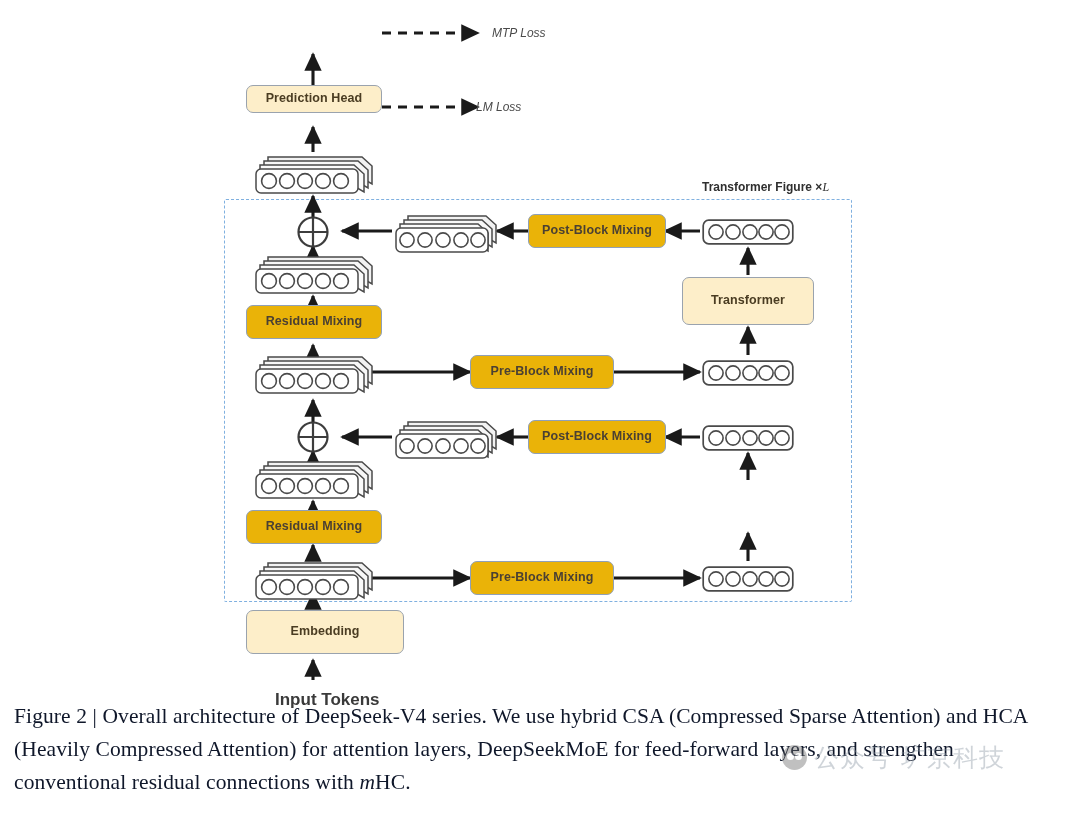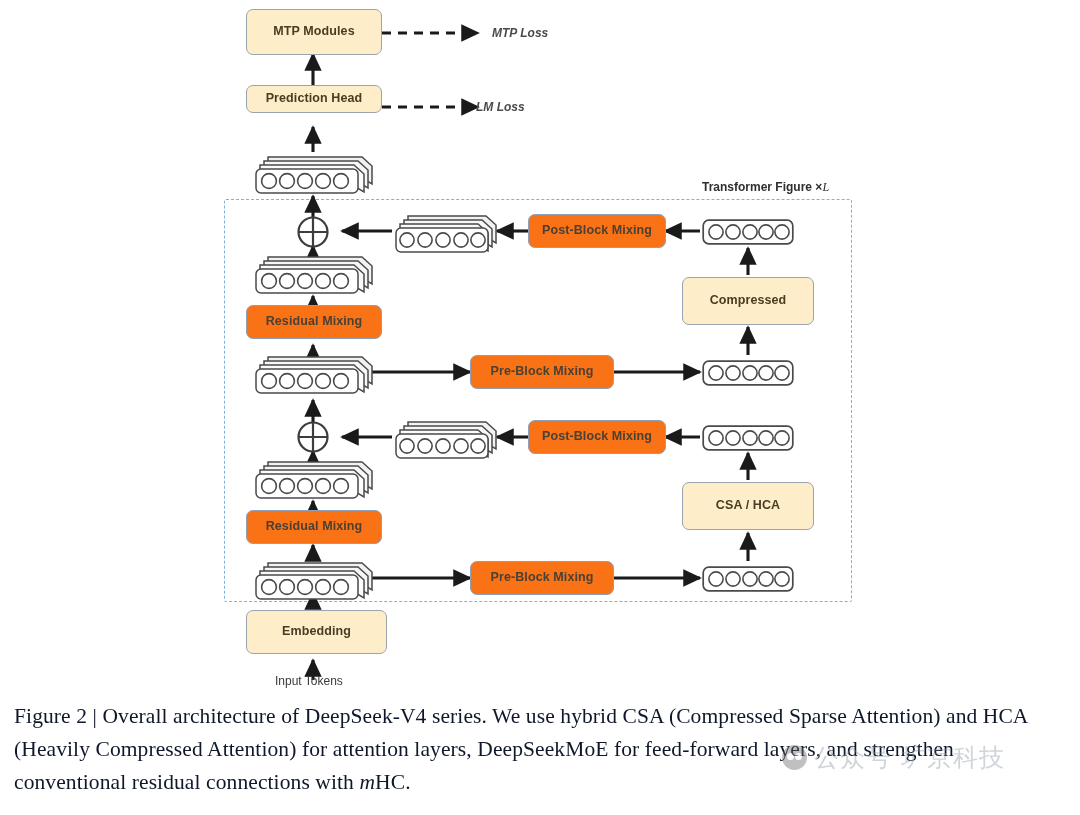--- a/index.html
+++ b/index.html
@@ -12,38 +12,38 @@
 
   
   .node{position:absolute;box-sizing:border-box;display:flex;
         align-items:center;justify-content:center;text-align:center;}
 
   
   .box{border-radius:7px;border:1.3px solid #8d9db6;
        font-size:12.5px;font-weight:600;letter-spacing:.1px;
        color:#3b3226;line-height:1.1;}
   .box.yellow{background:#fdeec9;border-color:#9aa3ae;color:#4a3c22;}
-  .box.grey{background:#f97316;border-color:#8fa0b8;color:#4a4033;}
+  .box.grey{background:#eab308;border-color:#8fa0b8;color:#4a4033;}
 
   
   .stack{position:absolute;}
   .stack svg{display:block;}
 
   
   .dashblock{position:absolute;border:1.6px dashed #7fb0e0;
              border-radius:2px;background:transparent;}
   .dashlabel{position:absolute;font-size:12px;font-weight:700;
              color:#2f2f2f;white-space:nowrap;}
   .dashlabel i{font-family:"Liberation Serif",serif;font-style:italic;font-weight:400;}
 
   
-  .plainlabel{position:absolute;font-size:12px;font-weight:400;
-              color:#3a3a3a;white-space:nowrap;}
+  .plainlabel{position:absolute;font-size:17px;font-weight:700;
+              color:#3a3a3a;white-space:nowrap;margin-top:16px;}
   .losslabel{position:absolute;font-size:12px;font-style:italic;
-             font-weight:700;color:#4a4a4a;white-space:nowrap;}
+             font-weight:400;color:#4a4a4a;white-space:nowrap;}
 
   
   #wires{position:absolute;left:0;top:0;width:1080px;height:690px;
          pointer-events:none;}
 
   
   #caption{position:absolute;left:14px;top:700px;width:1056px;
            font-family:"Liberation Serif", serif;
            font-size:21.5px;line-height:33px;color:#0f172a;
            letter-spacing:.1px;}
@@ -298,63 +298,57 @@
       <g fill="#ffffff" stroke="#4a4a4a" stroke-width="1.6">
         <circle cx="14" cy="13" r="7.1"></circle>
           <circle cx="31" cy="13" r="7.1"></circle>
         <circle cx="48" cy="13" r="7.1"></circle>
           <circle cx="64" cy="13" r="7.1"></circle>
         <circle cx="80" cy="13" r="7.1"></circle>
       </g>
     </svg>
   </div>
 
-  <div class="node box yellow" style="left:246px;top:9px;width:136px;height:46px;">
-    <span>MTP Modules</span>
-  </div>
 
   <div class="node box yellow" style="left:246px;top:85px;width:136px;height:28px;">
     <span>Prediction Head</span>
   </div>
 
   <div class="node box grey" style="left:246px;top:305px;width:136px;height:34px;">
     <span>Residual Mixing</span>
   </div>
 
   <div class="node box grey" style="left:246px;top:510px;width:136px;height:34px;">
     <span>Residual Mixing</span>
   </div>
 
-  <div class="node box yellow" style="left:246px;top:610px;width:141px;height:44px;align-items:center;">
+  <div class="node box yellow" style="left:246px;top:610px;width:158px;height:44px;align-items:center;">
     <span>Embedding</span>
   </div>
 
   <div class="node box grey" style="left:470px;top:355px;width:144px;height:34px;">
     <span>Pre-Block Mixing</span>
   </div>
 
   <div class="node box grey" style="left:470px;top:561px;width:144px;height:34px;">
     <span>Pre-Block Mixing</span>
   </div>
 
   <div class="node box grey" style="left:528px;top:214px;width:138px;height:34px;">
     <span>Post-Block Mixing</span>
   </div>
 
   <div class="node box grey" style="left:528px;top:420px;width:138px;height:34px;">
     <span>Post-Block Mixing</span>
   </div>
 
   <div class="node box yellow" style="left:682px;top:277px;width:132px;height:48px;">
-    <span>Compressed</span>
-  </div>
-
-  <div class="node box yellow" style="left:682px;top:482px;width:132px;height:48px;">
-    <span>CSA / HCA</span>
-  </div>
+    <span>Transformer</span>
+  </div>
+
 
   <div class="losslabel" style="left:492px;top:26px;">MTP Loss</div>
   <div class="losslabel" style="left:476px;top:100px;">LM Loss</div>
 
   <div class="plainlabel" style="left:275px;top:674px;">Input Tokens</div>
 
 </div>
 
 <div id="caption">
   <span>Figure 2 | </span><span>Overall architecture of DeepSeek-V4 series. We use hybrid CSA (Compressed Sparse Attention) and HCA (Heavily Compressed Attention) for attention layers, DeepSeekMoE for feed-forward layers, and strengthen conventional residual connections with </span><i>m</i><span>HC.</span>

